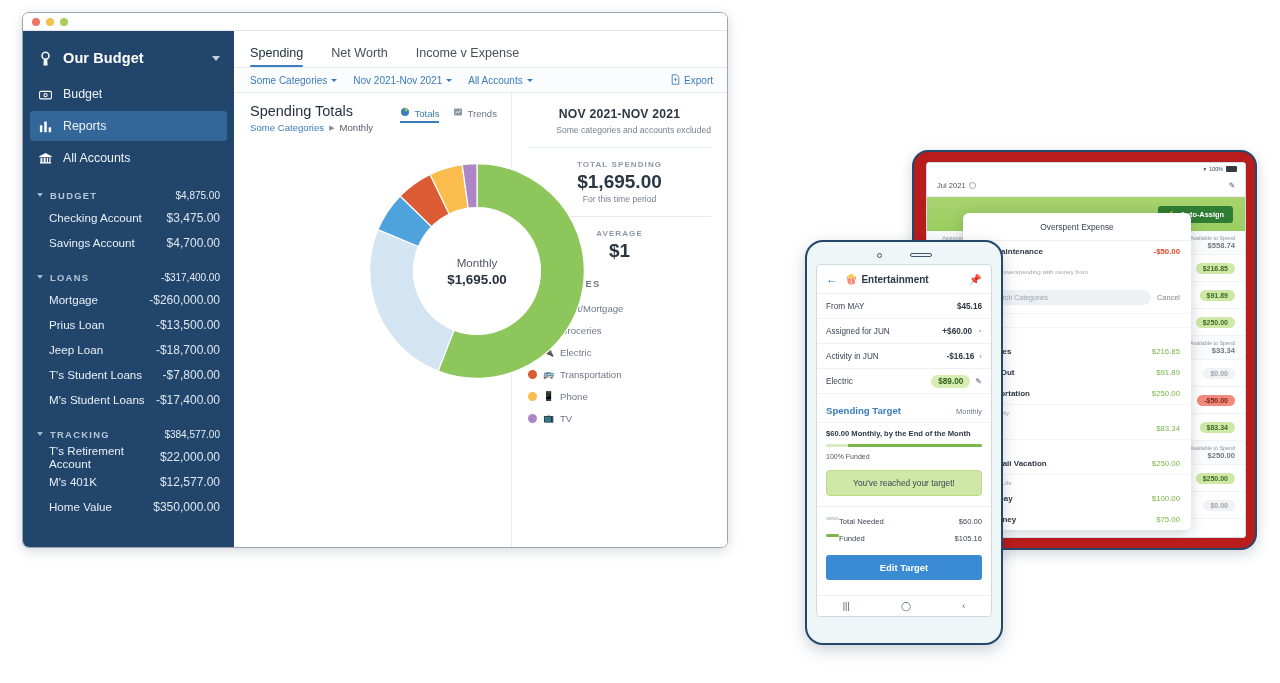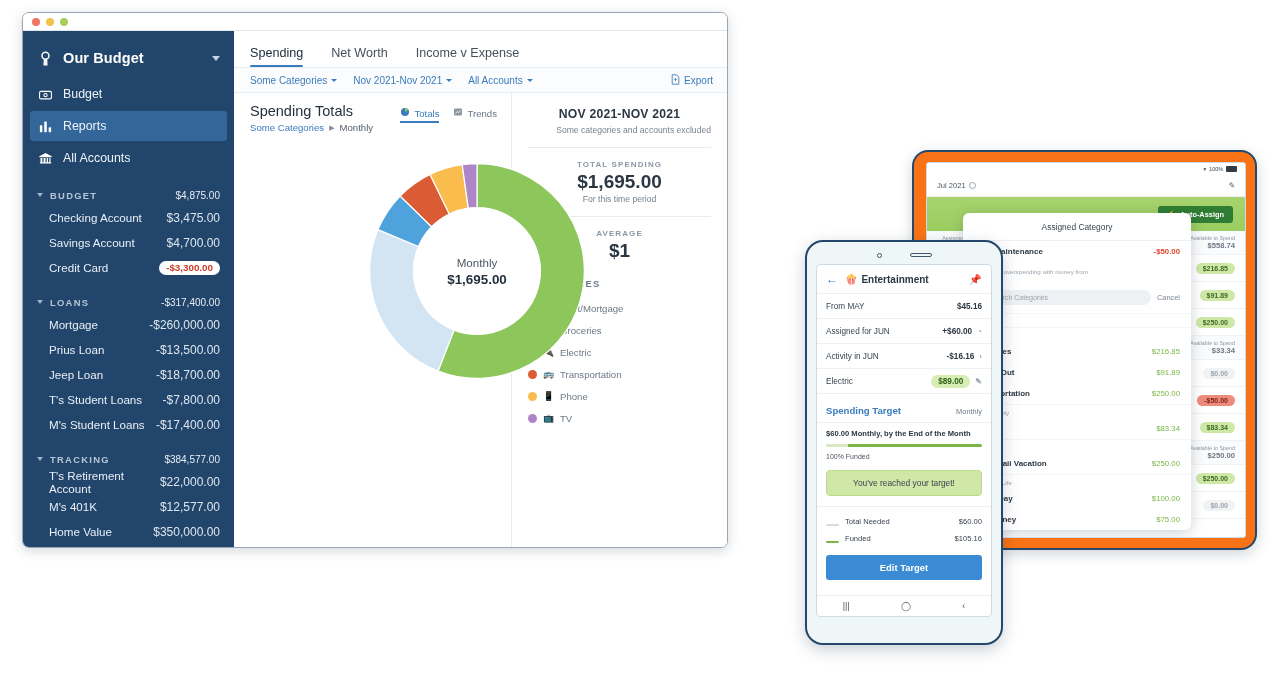--- a/index.html
+++ b/index.html
@@ -143,21 +143,21 @@
   .stat .sub { font-size: 8.6px; color: #77838f; margin-top: 1px; }
   .cats-hd { font-size: 9.4px; letter-spacing: 1.1px; color: #6d7884; font-weight:bold; margin: 16px 0 8px; }
   .cat { display:flex; align-items:center; gap: 6px; height: 22px; font-size: 9.6px; color: #6e7985; }
   .cat .cdot { width: 9px; height:9px; border-radius:50%; flex:0 0 9px; }
   .cat .cemo { font-size: 9px; width:11px; text-align:center; }
 
   
   .tablet {
     position:absolute; left: 912px; top: 150px;
     width: 345px; height: 400px;
-    background: #f97316; border: 2px solid #25486d;
+    background: #b91c1c; border: 2px solid #25486d;
     border-radius: 16px; box-shadow: 0 4px 14px rgba(20,40,60,.20);
     padding: 10px 9px 10px 12px;
   }
   .tablet .tscreen {
     width: 100%; height: 100%; background:#ffffff; border-radius: 3px;
     overflow:hidden; position:relative; border:1px solid #cfdbe4;
   }
   .tstatus {
     height: 12px; display:flex; justify-content:flex-end; align-items:center;
     padding-right: 8px; gap:3px; font-size:5.4px; color:#3a4450; background:#fff;
@@ -261,21 +261,21 @@
   .pbar { margin: 0 9px; height: 3px; border-radius:2px; background:#e6eedb; overflow:hidden; display:flex; }
   .pbar .fillA { width: 14%; background:#d9e9c2; }
   .pbar .fillB { flex:1; background:#7ab648; }
   .pfunded { font-size:7px; color:#4b5560; padding: 6px 9px 8px; }
   .pbanner {
     margin: 2px 9px 10px; background:#cfe8a8; border:1px solid #b8dc8a;
     border-radius:4px; text-align:center; padding: 7px 0; font-size: 8.4px; color:#3a4450;
   }
   .plegend { border-top:1px solid #eef1f4; padding: 6px 9px 0; }
   .plrow { display:flex; align-items:center; justify-content:space-between; height:17px; font-size:7.6px; color:#3a4450; }
-  .plrow .ll { display:flex; align-items:flex-end; gap:6px; }
+  .plrow .ll { display:flex; align-items:flex-start; gap:0; }
   .swatch { width:13px; height:2.5px; border-radius:2px; display:block; }
   .swatch.grey { background:#d5dbe1; }
   .swatch.green { background:#7ab648; }
   .pbtn {
     margin: 8px 9px 0; background:#3a8bd4; color:#fff; text-align:center;
     border-radius:3px; padding: 7px 0; font-size: 9.4px; font-weight:bold;
   }
   .pnav {
     margin-top:auto; height: 21px; border-top:1px solid #eef1f4;
     display:flex; align-items:center; justify-content:space-around; color:#4b5560; font-size:9px;
@@ -339,24 +339,20 @@
           <span class="glabel">BUDGET</span>
           <span class="gamt">$4,875.00</span>
         </div>
         <div class="acct">
           <span>Checking Account</span>
           <span class="aamt">$3,475.00</span>
         </div>
         <div class="acct">
           <span>Savings Account</span>
           <span class="aamt">$4,700.00</span>
-        </div>
-        <div class="acct">
-          <span>Credit Card</span>
-          <span class="aamt neg-pill">-$3,300.00</span>
         </div>
 
         <div class="group">
           <span class="gchev"></span>
           <span class="glabel">LOANS</span>
           <span class="gamt">-$317,400.00</span>
         </div>
         <div class="acct">
           <span>Mortgage</span>
           <span class="aamt">-$260,000.00</span>
@@ -594,21 +590,21 @@
             <div class="lft">$250.00</div>
             <div class="rgt"><span class="pill green">$250.00</span></div>
           </div>
           <div class="trow">
             <div class="lft">$0.00</div>
             <div class="rgt"><span class="pill grey">$0.00</span></div>
           </div>
         </div>
 
       <div class="tmodal">
-        <div class="mtitle">Assigned Category</div>
+        <div class="mtitle">Overspent Expense</div>
         <div class="mrow">
           <span class="mname">Auto Maintenance</span>
           <span class="mamt neg">-$50.00</span>
         </div>
         <div class="mnote">Cover this overspending with money from</div>
         <div class="msearch">
           <span class="sfield">
             <span>⚲</span>
             <span>Search Categories</span>
           </span>

